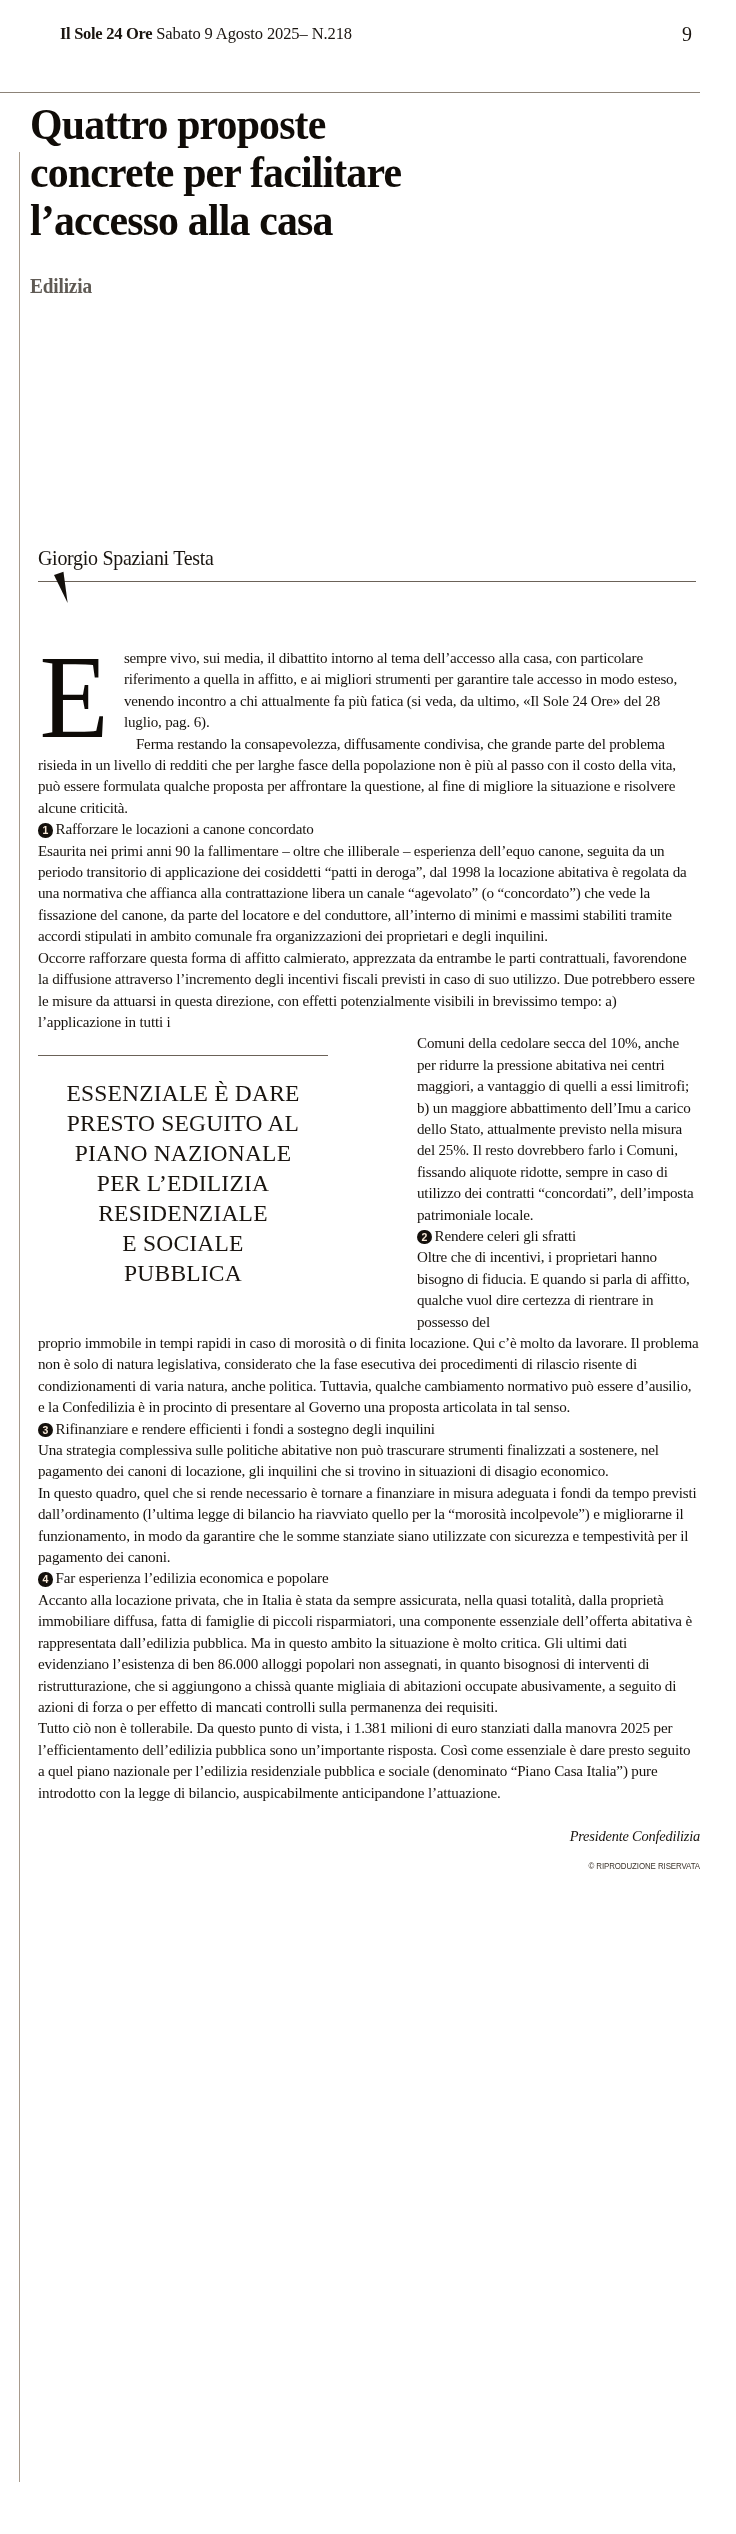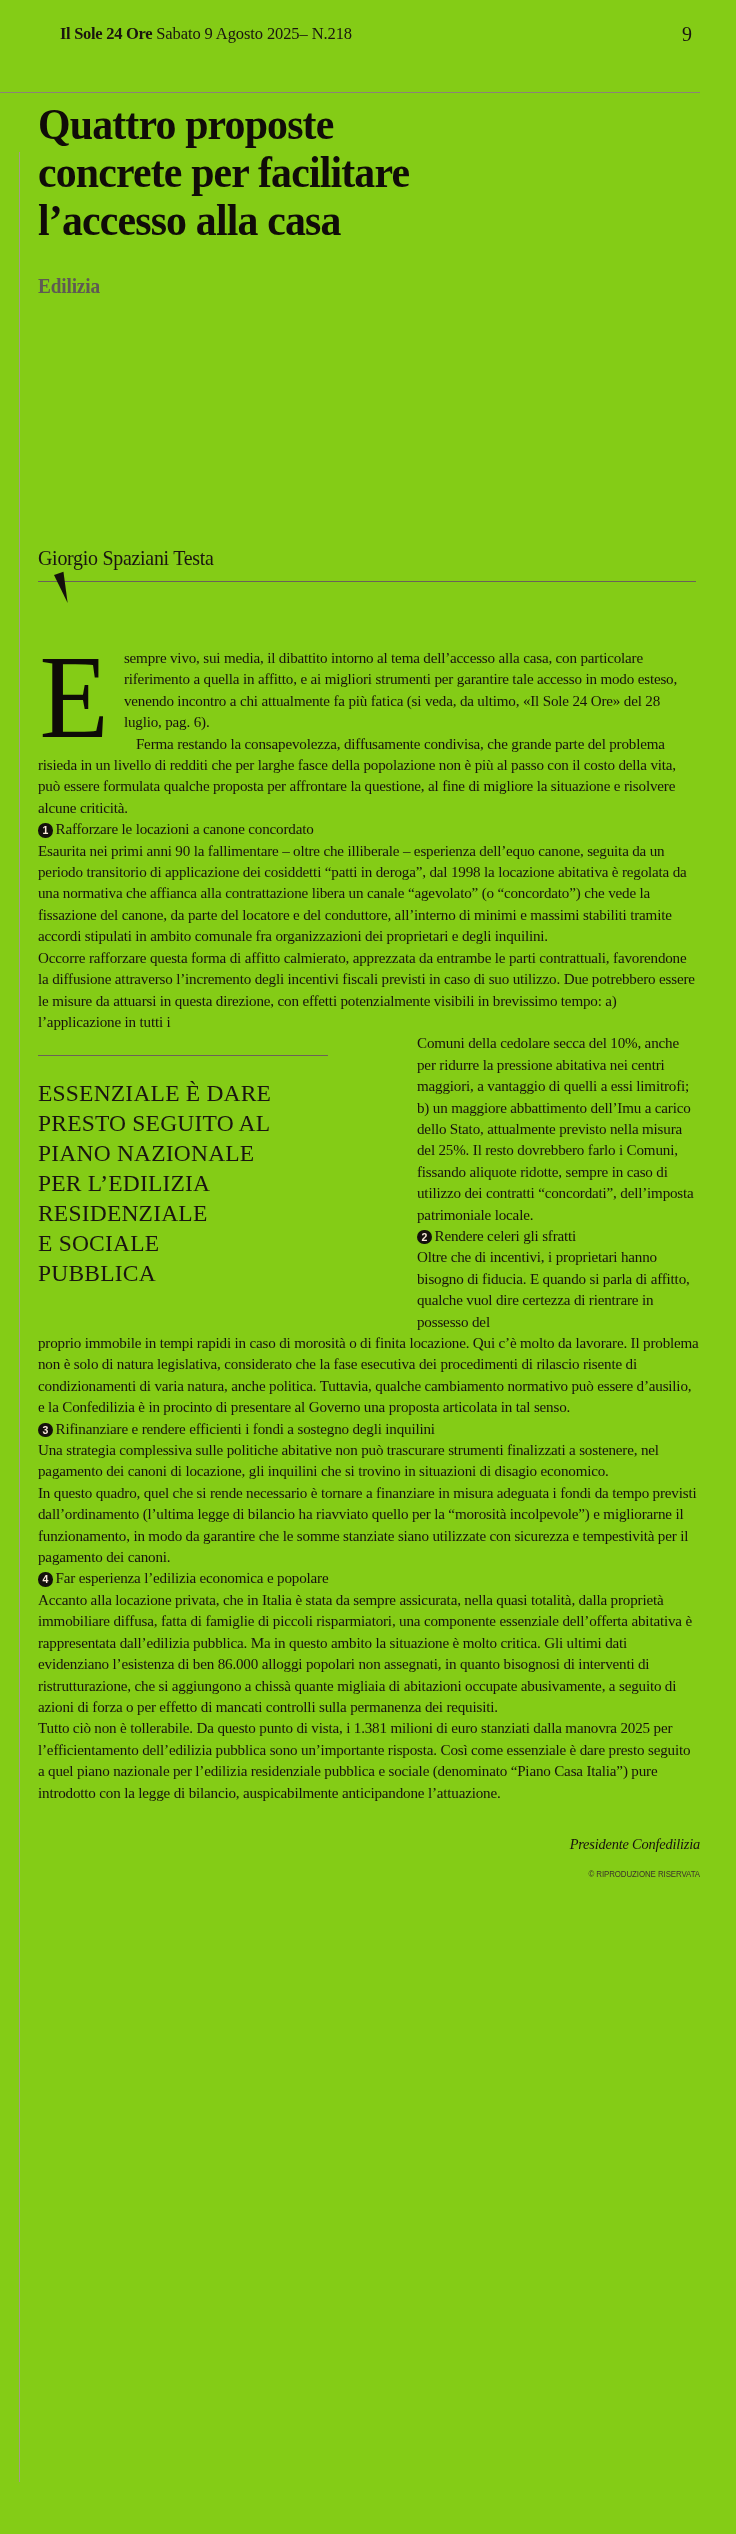--- a/index.html
+++ b/index.html
@@ -11,21 +11,21 @@
     height: 2534px;
     background: #f8e9d8;
     font-family: "Liberation Serif", "DejaVu Serif", serif;
     color: #16120e;
     overflow: hidden;
   }
   .page {
     position: relative;
     width: 736px;
     height: 2534px;
-    background: #84cc16;
+    background: #ffffff;
     box-sizing: border-box;
   }
 
   
   .masthead {
     position: absolute;
     left: 0; top: 0;
     width: 736px;
     height: 68px;
     display: flex;
@@ -65,21 +65,21 @@
     left: 19px;
     top: 152px;
     width: 1px;
     height: 2330px;
     background: #a79a8c;
   }
 
   
   .content {
     position: absolute;
-    left: 38px;
+    left: 30px;
     top: 100px;
     width: 662px;
   }
 
   
   .headline {
     font-family: "Liberation Serif", "DejaVu Serif", serif;
     font-weight: bold;
     font-size: 45px;
     line-height: 1.07;
@@ -190,20 +190,21 @@
   
   .split {
     position: relative;
     width: 662px;
     text-decoration: underline;
   }
   .split-left {
     float: left;
     width: 300px;
     padding-top: 22px;
+    text-align: center;
   }
   .split-right {
     float: right;
     width: 283px;
   }
   .clearfix::after { content: ""; display: block; clear: both; }
 
   .pull-rule {
     width: 290px;
     height: 1px;
@@ -224,21 +225,21 @@
     font-size: 15.1px;
     line-height: 21.4px;
     letter-spacing: -0.18px;
   }
 
   
   .signature {
     text-align: right;
     font-style: italic;
     font-size: 14.4px;
-    margin-top: 30px;
+    margin-top: 22px;
     letter-spacing: -0.2px;
     color: #17120d;
   }
   .copyright {
     text-align: right;
     font-size: 8.6px;
     margin-top: 9px;
     color: #3b332a;
     letter-spacing: -0.1px;
     font-family: "Liberation Sans", sans-serif;

